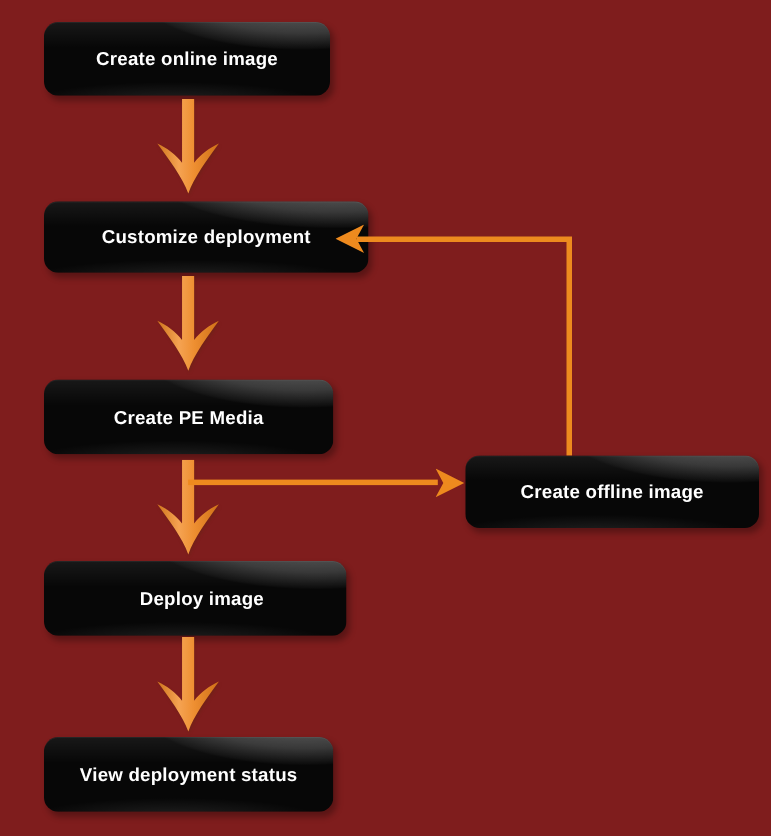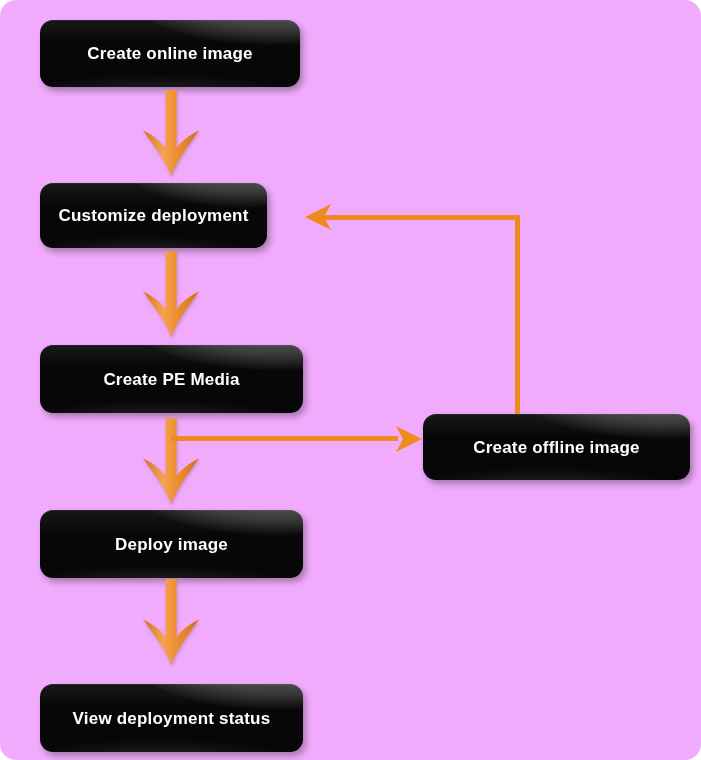--- a/index.html
+++ b/index.html
@@ -2,23 +2,22 @@
 <html><head>
 <meta charset="utf-8">
 <style>
   html, body { margin: 0; padding: 0; }
   body { font-family: "Liberation Sans", sans-serif; }
 
   .canvas {
     position: relative;
     width: 701px;
     height: 760px;
-    background: #f0abfc;
+    background: #7f1d1d;
     overflow: hidden;
-    border-radius: 16px;
   }
 
   
   .node {
     position: absolute;
     border-radius: 13px;
     background:
       radial-gradient(ellipse 95% 130% at 90% -40%, rgba(255,255,255,0.34) 0%, rgba(255,255,255,0.17) 42%, rgba(255,255,255,0.03) 58%, rgba(255,255,255,0) 60%),
       linear-gradient(to bottom, rgba(255,255,255,0.07), rgba(255,255,255,0) 35%),
       radial-gradient(ellipse 72% 38% at 45% 108%, rgba(255,255,255,0.11), rgba(255,255,255,0) 70%),
@@ -32,25 +31,25 @@
   }
   .node-line {
     font-size: 17px;
     font-weight: 600;
     line-height: 23px;
     letter-spacing: 0.2px;
     white-space: pre;
   }
 
   .n1 { left: 40px;  top: 20px;  width: 260px; height: 67px; }
-  .n2 { left: 40px;  top: 183px; width: 227px; height: 65px; }
+  .n2 { left: 40px;  top: 183px; width: 295px; height: 65px; }
   .n3 { left: 40px;  top: 345px; width: 263px; height: 68px; gap: 40px; }
   .n4 { left: 423px; top: 414px; width: 267px; height: 66px; }
-  .n5 { left: 40px;  top: 510px; width: 263px; height: 68px; }
-  .n6 { left: 40px;  top: 670px; width: 263px; height: 68px; margin-top: 14px; }
+  .n5 { left: 40px;  top: 510px; width: 263px; height: 68px; padding-left: 12px; }
+  .n6 { left: 40px;  top: 670px; width: 263px; height: 68px; }
 
   
   .big-arrow {
     position: absolute;
     width: 60px;
     height: 88px;
     filter: drop-shadow(1.5px 2px 1.5px rgba(70,45,10,0.22));
   }
   .a1 { left: 141px; top: 90px; }
   .a2 { left: 141px; top: 251px; }

